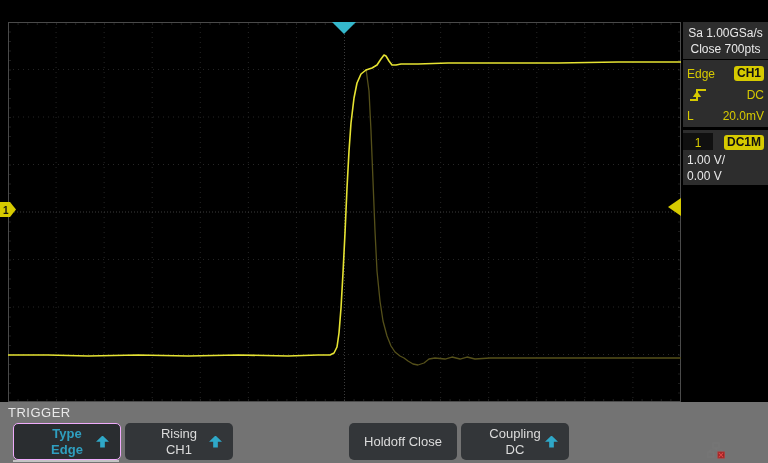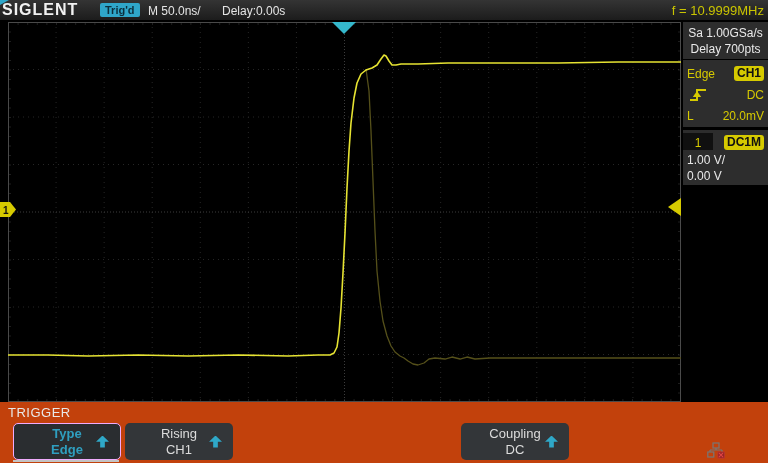--- a/index.html
+++ b/index.html
@@ -44,47 +44,39 @@
   .badge { background:#d6ca00; color:#111; font-weight:bold; font-size:12px;
            padding:0 3px; border-radius:3px; line-height:15px; }
   .chpanel { position:absolute; left:0; top:108px; width:85px; height:55px;
              font-size:12px; }
   .chrow1 { display:flex; justify-content:space-between; align-items:center; height:19px; }
   .ch-num { background:#101010; color:#d6ca00; width:30px; text-align:center;
             height:17px; line-height:17px; margin:-3px 0 0 -4px; padding-top:2px; }
   .ch-val { text-align:left; color:#e8e8e8; line-height:16px; }
 
   
-  .menu { position:absolute; left:0; top:402px; width:768px; height:61px; background:#c2410c; }
+  .menu { position:absolute; left:0; top:402px; width:768px; height:61px; background:#737373; }
   .menu-title { position:absolute; left:8px; top:3px; font-size:13px; color:#e8e8e8;
                 letter-spacing:.5px; }
   .menu-btn { position:absolute; top:21px; width:108px; height:37px; background:#333639;
               border-radius:5px; display:flex; flex-direction:column; justify-content:center;
               align-items:center; color:#dcdcdc; font-size:13px; line-height:16px; }
   .menu-btn.active { background:#2a2d30; border:1px solid #f0abfc; color:#2f9fc0;font-weight:bold; }
   .btn-arrow { position:absolute; right:11px; top:50%; margin-top:-6px; width:13px; height:12px;
                background:#2fa8c8;
                clip-path:polygon(50% 0, 100% 52%, 68% 52%, 68% 100%, 32% 100%, 32% 52%, 0 52%); }
   .active-underline { position:absolute; left:13px; top:58px; width:106px; height:2px;
                       background:#c4c4c4; }
   .net-icon { position:absolute; left:707px; top:40px; }
 </style>
 </head>
 <body>
 
 <div id="scope">
 
-  <div class="topbar">
-    <span class="logo-accent"></span>
-    <span class="logo">SIGLENT</span>
-    <span class="trig-badge">Trig'd</span>
-    <span class="tb-text tb-time">M 50.0ns/</span>
-    <span class="tb-text tb-delay">Delay:0.00s</span>
-    <span class="tb-freq">f = 10.9999MHz</span>
-  </div>
 
   <div class="screen">
     <svg id="gridsvg" width="673" height="380">
         <line x1="48.07142857142857" y1="0" x2="48.07142857142857" y2="380" stroke="#262626" stroke-width="1" stroke-dasharray="1,4"></line>
         <line x1="96.14285714285714" y1="0" x2="96.14285714285714" y2="380" stroke="#262626" stroke-width="1" stroke-dasharray="1,4"></line>
         <line x1="144.21428571428572" y1="0" x2="144.21428571428572" y2="380" stroke="#262626" stroke-width="1" stroke-dasharray="1,4"></line>
         <line x1="192.28571428571428" y1="0" x2="192.28571428571428" y2="380" stroke="#262626" stroke-width="1" stroke-dasharray="1,4"></line>
         <line x1="240.35714285714286" y1="0" x2="240.35714285714286" y2="380" stroke="#262626" stroke-width="1" stroke-dasharray="1,4"></line>
         <line x1="288.42857142857144" y1="0" x2="288.42857142857144" y2="380" stroke="#262626" stroke-width="1" stroke-dasharray="1,4"></line>
         <line x1="336.5" y1="0" x2="336.5" y2="380" stroke="#3c3c3c" stroke-width="1" stroke-dasharray="1,2"></line>
@@ -118,21 +110,21 @@
     <polygon points="0,0 10,0 16,7.5 10,15 0,15" fill="#d6ca00"></polygon>
     <text x="3" y="11.5" font-size="10" font-weight="bold" fill="#111" font-family="Liberation Sans, sans-serif">1</text>
   </svg>
   <svg class="lvl-marker" width="13" height="18">
     <polygon points="13,0 0,9 13,18" fill="#d6ca00"></polygon>
   </svg>
 
   <div class="sidebar">
     <div class="panel acq">
       <div>Sa 1.00GSa/s</div>
-      <div>Delay 700pts</div>
+      <div>Close 700pts</div>
     </div>
     <div class="panel trigpanel">
       <div class="trow">
         <span>Edge</span>
         <span class="badge">CH1</span>
       </div>
       <div class="trow">
         <svg width="22" height="16">
           <path d="M3 13 H10 V3 H19" stroke="#d6ca00" fill="none" stroke-width="2"></path>
           <polygon points="10,4 5.8,10 14.2,10" fill="#d6ca00"></polygon>
@@ -160,20 +152,24 @@
     <div class="menu-btn active" style="left:13px">
       <span>Type</span>
       <span>Edge</span>
       <span class="btn-arrow"></span>
     </div>
     <div class="menu-btn" style="left:125px">
       <span>Rising</span>
       <span>CH1</span>
       <span class="btn-arrow"></span>
     </div>
+    <div class="menu-btn" style="left:349px">
+      <span>Holdoff Close</span>
+
+    </div>
     <div class="menu-btn" style="left:461px">
       <span>Coupling</span>
       <span>DC</span>
       <span class="btn-arrow"></span>
     </div>
 
     <div class="active-underline"></div>
 
     <svg class="net-icon" width="18" height="18">
       <rect x="6" y="1" width="6" height="5" fill="none" stroke="#777" stroke-width="1.2"></rect>

